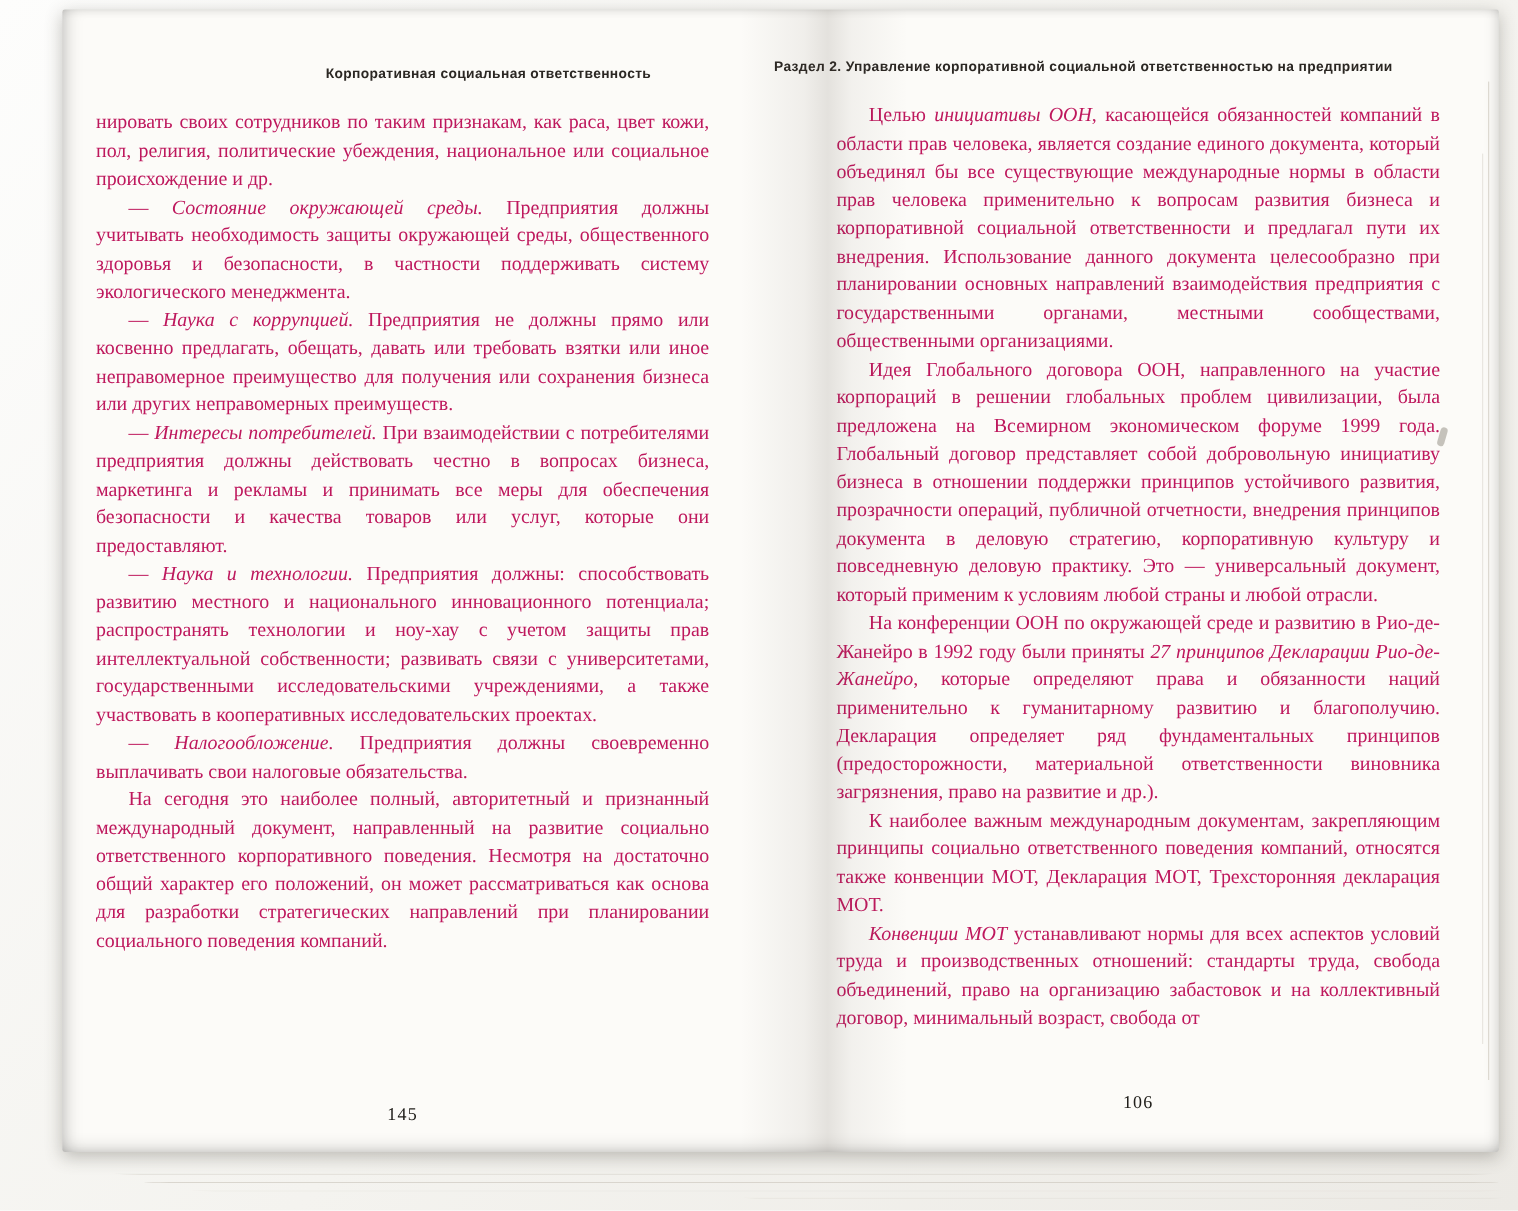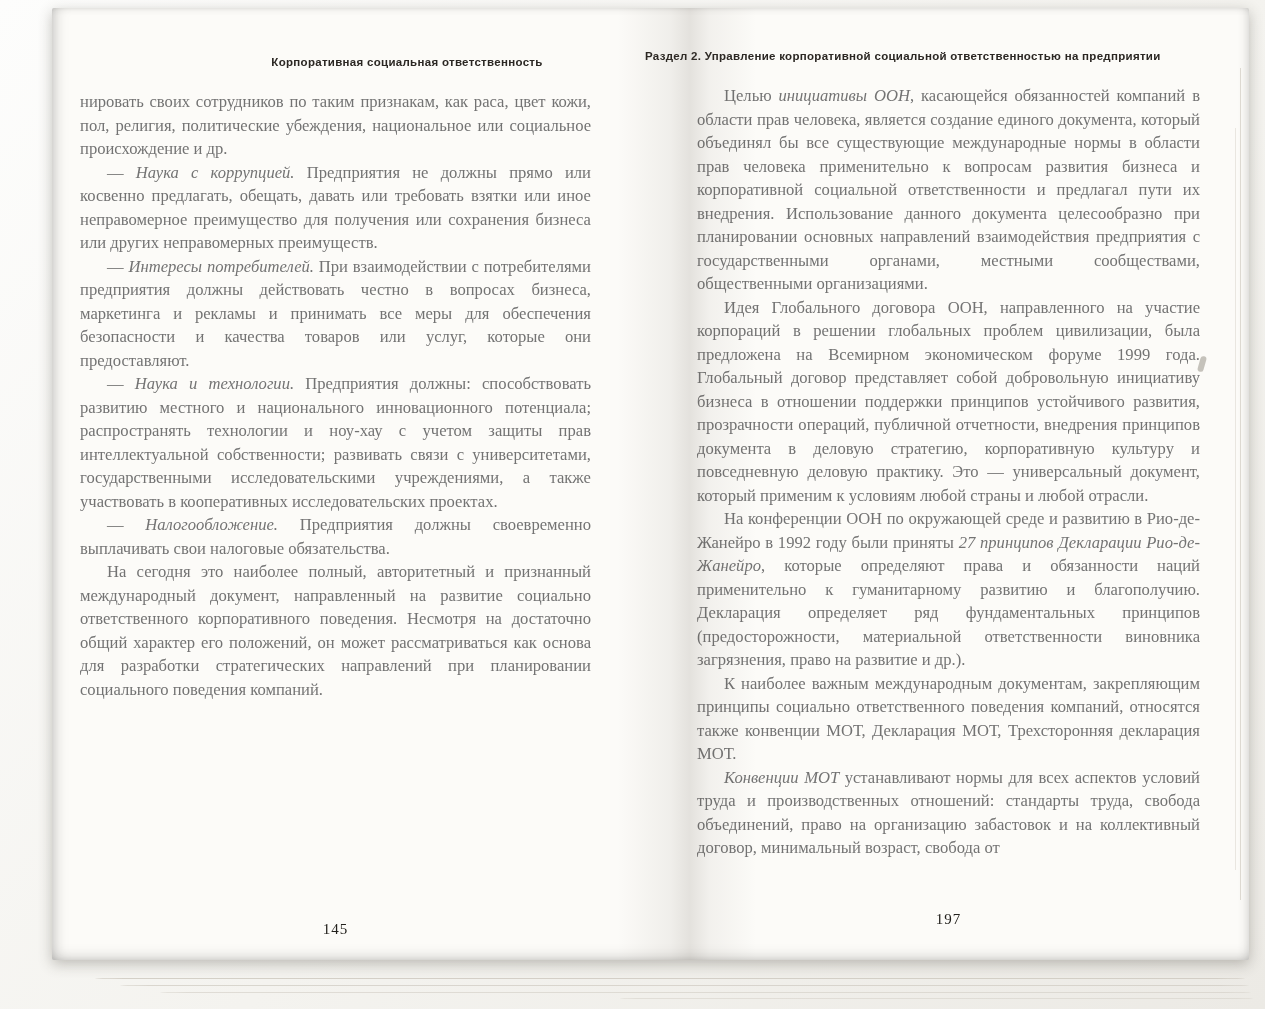--- a/index.html
+++ b/index.html
@@ -65,21 +65,21 @@
     text-align: center;
     white-space: nowrap;
   }
   .running-head.left  { top: 48px; left: 28px;  width: 510px; transform: translateX(72px); }
   .running-head.right { top: 42px; left: 57px;  width: 503px; transform: translateX(-52px); }
 
   .text-col {
     position: absolute;
     font-size: 16.6px;
     line-height: 23.5px;
-    color: #737373;
+    color: #be185d;
     text-align: justify;
   }
   .text-col.left  { top: 82px; left: 28px; width: 511px; }
   .text-col.right { top: 76px; left: 57px; width: 503px; }
   .text-col p {
     margin: 0;
     text-indent: 27px;
   }
   .text-col p.no-indent { text-indent: 0; }
   .text-col i { font-style: italic; }
@@ -134,39 +134,40 @@
 <body>
 
 <div class="scan">
 
   <div class="book">
 
     <div class="page page-left">
       <div class="running-head left">Корпоративная социальная ответственность</div>
       <div class="text-col left">
           <p class="no-indent"><span>нировать своих сотрудников по таким признакам, как раса, цвет кожи, пол, религия, политические убеждения, национальное или социальное происхождение и др.</span></p>
+          <p><span>— </span><i>Состояние окружающей среды.</i><span> Предприятия должны учитывать необходимость защиты окружающей среды, общественного здоровья и безопасности, в частности поддерживать систему экологического менеджмента.</span></p>
           <p><span>— </span><i>Наука с коррупцией.</i><span> Предприятия не должны прямо или косвенно предлагать, обещать, давать или требовать взятки или иное неправомерное преимущество для получения или сохранения бизнеса или других неправомерных преимуществ.</span></p>
           <p><span>— </span><i>Интересы потребителей.</i><span> При взаимодействии с потребителями предприятия должны действовать честно в вопросах бизнеса, маркетинга и рекламы и принимать все меры для обеспечения безопасности и качества товаров или услуг, которые они предоставляют.</span></p>
           <p><span>— </span><i>Наука и технологии.</i><span> Предприятия должны: способствовать развитию местного и национального инновационного потенциала; распространять технологии и ноу-хау с учетом защиты прав интеллектуальной собственности; развивать связи с университетами, государственными исследовательскими учреждениями, а также участвовать в кооперативных исследовательских проектах.</span></p>
           <p><span>— </span><i>Налогообложение.</i><span> Предприятия должны своевременно выплачивать свои налоговые обязательства.</span></p>
           <p><span>На сегодня это наиболее полный, авторитетный и признанный международный документ, направленный на развитие социально ответственного корпоративного поведения. Несмотря на достаточно общий характер его положений, он может рассматриваться как основа для разработки стратегических направлений при планировании социального поведения компаний.</span></p>
         </div>
       <div class="page-number left">145</div>
     </div>
 
     <div class="page page-right">
       <div class="running-head right">Раздел 2. Управление корпоративной социальной ответственностью на предприятии</div>
       <div class="text-col right">
           <p><span>Целью </span><i>инициативы ООН</i><span>, касающейся обязанностей компаний в области прав человека, является создание единого документа, который объединял бы все существующие международные нормы в области прав человека применительно к вопросам развития бизнеса и корпоративной социальной ответственности и предлагал пути их внедрения. Использование данного документа целесообразно при планировании основных направлений взаимодействия предприятия с государственными органами, местными сообществами, общественными организациями.</span></p>
           <p><span>Идея Глобального договора ООН, направленного на участие корпораций в решении глобальных проблем цивилизации, была предложена на Всемирном экономическом форуме 1999 года. Глобальный договор представляет собой добровольную инициативу бизнеса в отношении поддержки принципов устойчивого развития, прозрачности операций, публичной отчетности, внедрения принципов документа в деловую стратегию, корпоративную культуру и повседневную деловую практику. Это — универсальный документ, который применим к условиям любой страны и любой отрасли.</span></p>
           <p><span>На конференции ООН по окружающей среде и развитию в Рио-де-Жанейро в 1992 году были приняты </span><i>27 принципов Декларации Рио-де-Жанейро</i><span>, которые определяют права и обязанности наций применительно к гуманитарному развитию и благополучию. Декларация определяет ряд фундаментальных принципов (предосторожности, материальной ответственности виновника загрязнения, право на развитие и др.).</span></p>
           <p><span>К наиболее важным международным документам, закрепляющим принципы социально ответственного поведения компаний, относятся также конвенции МОТ, Декларация МОТ, Трехсторонняя декларация МОТ.</span></p>
           <p><i>Конвенции МОТ</i><span> устанавливают нормы для всех аспектов условий труда и производственных отношений: стандарты труда, свобода объединений, право на организацию забастовок и на коллективный договор, минимальный возраст, свобода от</span></p>
         </div>
-      <div class="page-number right">197</div>
+      <div class="page-number right">106</div>
     </div>
 
     <div class="gutter"></div>
     <div class="stack-line-v v1"></div>
     <div class="stack-line-v v2"></div>
     <div class="margin-mark"></div>
   </div>
 
   <div class="stack-line l1"></div>
   <div class="stack-line l2"></div>

